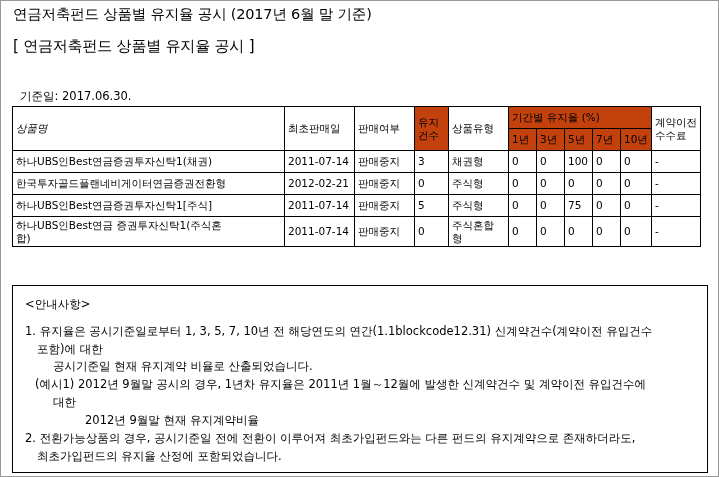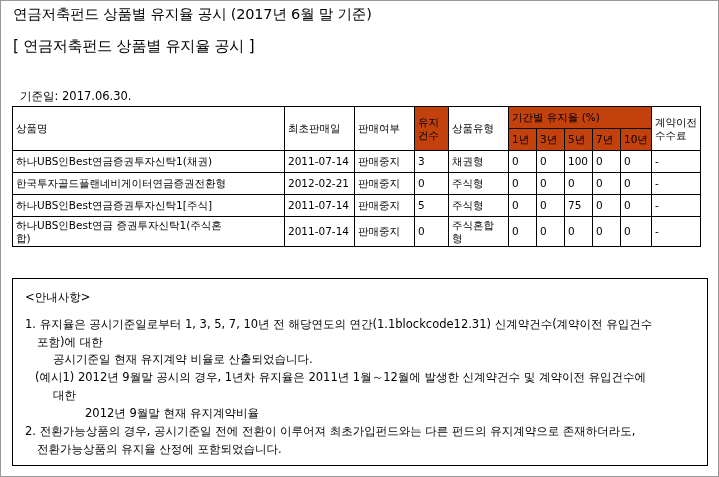--- a/index.html
+++ b/index.html
@@ -69,36 +69,36 @@
     background: #c2410c;
   }
   .c-prod { width: 272px; }
   .c-first { width: 70px; }
   .c-sale { width: 60px; }
   .c-keep { width: 34px; }
   .c-type { width: 60px; }
   .c-yr { width: 28px; }
   .c-fee { width: 48px; }
 
-  .th-prod { height: 40px; }
+  .th-prod { height: 40px; font-style: italic; }
   .vert-center { vertical-align: middle; }
   .period-head {
     text-align: left;
     padding-left: 3px;
   }
   .small-head {
     font-size: 10.5px;
   }
   .row-h { height: 22px; }
   .row-h2 { height: 30px; padding-left: 12px; }
 
   .notice {
     position: absolute;
     left: 11px;
-    top: 277px;
+    top: 284px;
     width: 696px;
     height: 188px;
     box-sizing: border-box;
     border: 1px solid #000000;
     background: #ffffff;
     padding: 10px 4px 8px 12px;
     font-size: 11.5px;
     line-height: 1.55;
   }
   .notice .n-title {
@@ -216,16 +216,16 @@
 
   <div class="notice">
     <p class="n-title">&lt;안내사항&gt;</p>
     <p>1. 유지율은 공시기준일로부터 1, 3, 5, 7, 10년 전 해당연도의 연간(1.1blockcode12.31) 신계약건수(계약이전 유입건수</p>
     <p class="indent1">포함)에 대한</p>
     <p class="indent3" style="padding-left:28px">공시기준일 현재 유지계약 비율로 산출되었습니다.</p>
     <p class="indent2" style="padding-left:10px">(예시1) 2012년 9월말 공시의 경우, 1년차 유지율은 2011년 1월～12월에 발생한 신계약건수 및 계약이전 유입건수에</p>
     <p class="indent3" style="padding-left:28px">대한</p>
     <p class="indent3">2012년 9월말 현재 유지계약비율</p>
     <p>2. 전환가능상품의 경우, 공시기준일 전에 전환이 이루어져 최초가입펀드와는 다른 펀드의 유지계약으로 존재하더라도,</p>
-    <p class="indent4">전환가능상품의 유지율 산정에 포함되었습니다.</p>
+    <p class="indent4">최초가입펀드의 유지율 산정에 포함되었습니다.</p>
   </div>
 
 </div>
 
 </body></html>

